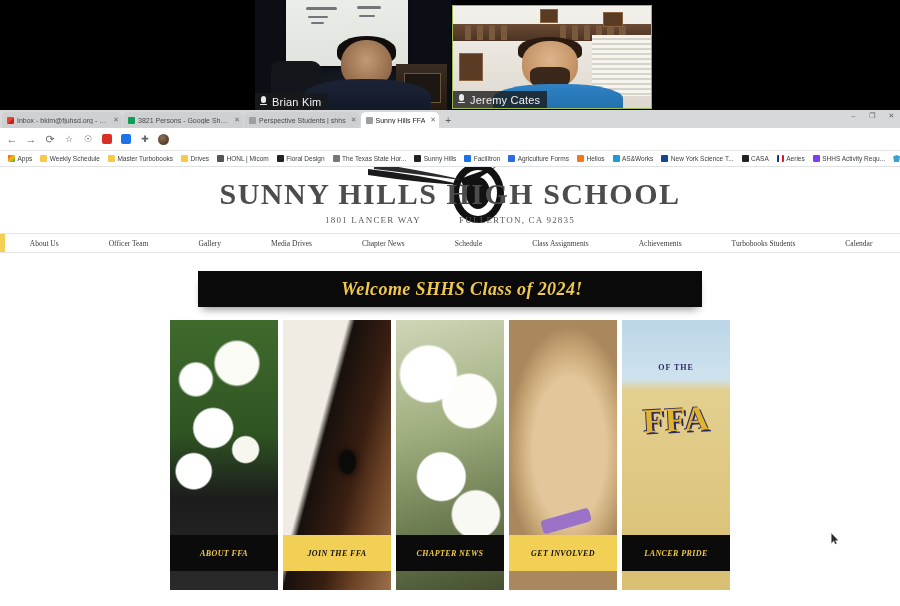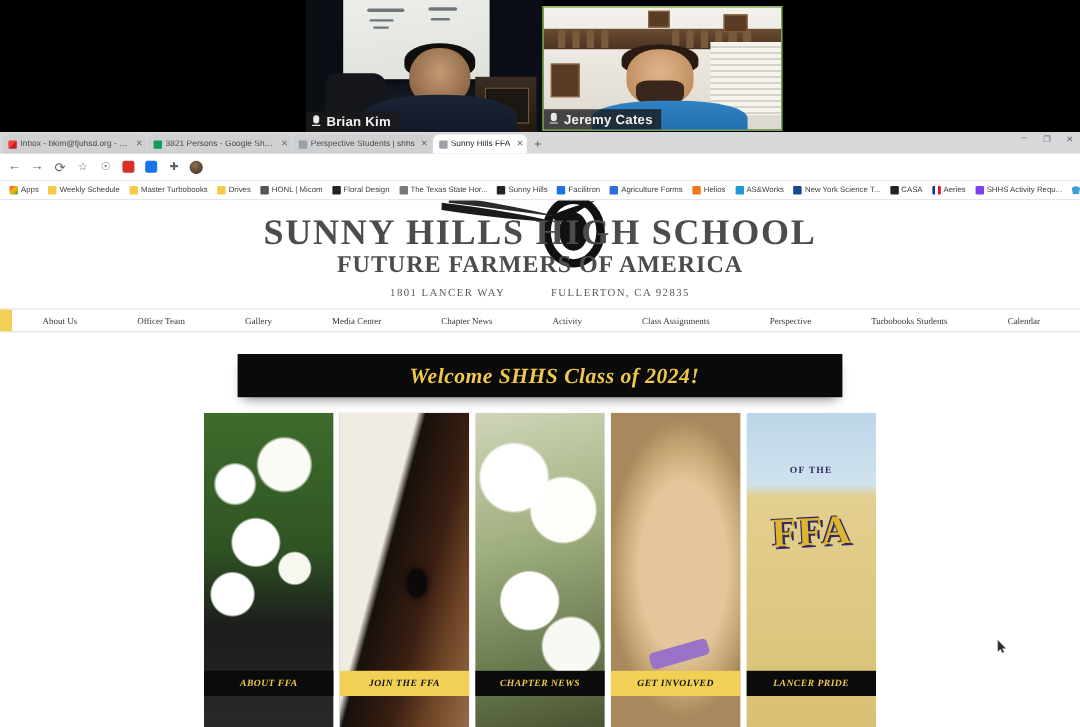--- a/index.html
+++ b/index.html
@@ -7,21 +7,21 @@
     width:900px;height:606px;overflow:hidden;
     background:#000;
     font-family:"Liberation Sans", sans-serif;
     position:relative;
   }
 
   
   #video-strip{
     position:absolute;left:0;top:0;width:900px;height:110px;background:#000;
   }
-  .vtile{position:absolute;top:0;overflow:hidden;background:#14532d;font-weight:bold;}
+  .vtile{position:absolute;top:0;overflow:hidden;background:#a21caf;}
   #tile-brian{left:255px;top:0;width:196px;height:110px;}
   #tile-jeremy{left:452px;top:5px;width:200px;height:104px;border:1.5px solid #9aba4a;box-sizing:border-box;}
   .vidimg{position:absolute;inset:0;}
 
   
   .brian-bg{
     background:
       radial-gradient(ellipse 60% 55% at 50% 90%, #1d2430 0%, #0b0e14 70%),
       linear-gradient(180deg,#2b2b2b 0%,#1a1a1a 100%);
   }
@@ -241,21 +241,21 @@
     margin-left:24px;
   }
 
   
   #tiles{
     margin:13px auto 0;width:560px;display:flex;gap:5px;justify-content:center;
   }
   .tile{width:109px;height:270px;position:relative;overflow:hidden;}
   .tile .photo{position:absolute;left:0;top:0;width:100%;height:100%;}
   .tile .cap{
-    position:absolute;left:0;right:0;top:215px;height:21px;
+    position:absolute;left:0;right:0;top:215px;height:36px;
     display:flex;align-items:center;justify-content:center;
     font-family:"Liberation Serif", serif;font-style:italic;font-weight:bold;
     font-size:8px;letter-spacing:.4px;
   }
   .cap.dark{background:#0b0b0b;color:#f0c94b;}
   .cap.gold{background:#f2cf55;color:#111;}
 
   .ph-petunia{
     background:
       radial-gradient(circle at 24% 22%, #fff 0 7%, transparent 8%),
@@ -505,36 +505,35 @@
         <ellipse cx="118" cy="32" rx="26" ry="30" fill="#111"></ellipse>
         <ellipse cx="118" cy="32" rx="19" ry="23" fill="#fff"></ellipse>
         <ellipse cx="118" cy="32" rx="12" ry="16" fill="#111"></ellipse>
         <path d="M8 8 Q60 14 104 24 Q60 22 8 14 Z" fill="#1a1a1a"></path>
         <path d="M14 2 Q66 10 108 20 Q64 14 14 8 Z" fill="#2b2b2b"></path>
         <path d="M100 18 Q120 10 136 6 Q118 18 104 26 Z" fill="#111"></path>
       </svg>
 
       <div id="sitetitle">
         <div id="t1">SUNNY HILLS HIGH SCHOOL</div>
-        <div id="t2">FUTURE FARMERS OF AMERICA</div>
         <div id="t3">
           <span>1801 LANCER WAY</span><span class="gap"></span><span>FULLERTON, CA 92835</span>
         </div>
       </div>
 
       <div id="sitenav">
         <div class="ni active">Home</div>
         <div class="ni">About Us</div>
         <div class="ni">Officer Team</div>
         <div class="ni">Gallery</div>
-        <div class="ni">Media Center</div>
+        <div class="ni">Media Drives</div>
         <div class="ni">Chapter News</div>
-        <div class="ni">Activity</div>
+        <div class="ni">Schedule</div>
         <div class="ni">Class Assignments</div>
-        <div class="ni">Perspective</div>
+        <div class="ni">Achievements</div>
         <div class="ni">Turbobooks Students</div>
         <div class="ni">Calendar</div>
         <div class="ni">More</div>
       </div>
 
       <div id="welcome">
         <span>Welcome SHHS Class of 2024!</span>
       </div>
 
       <div id="tiles">

